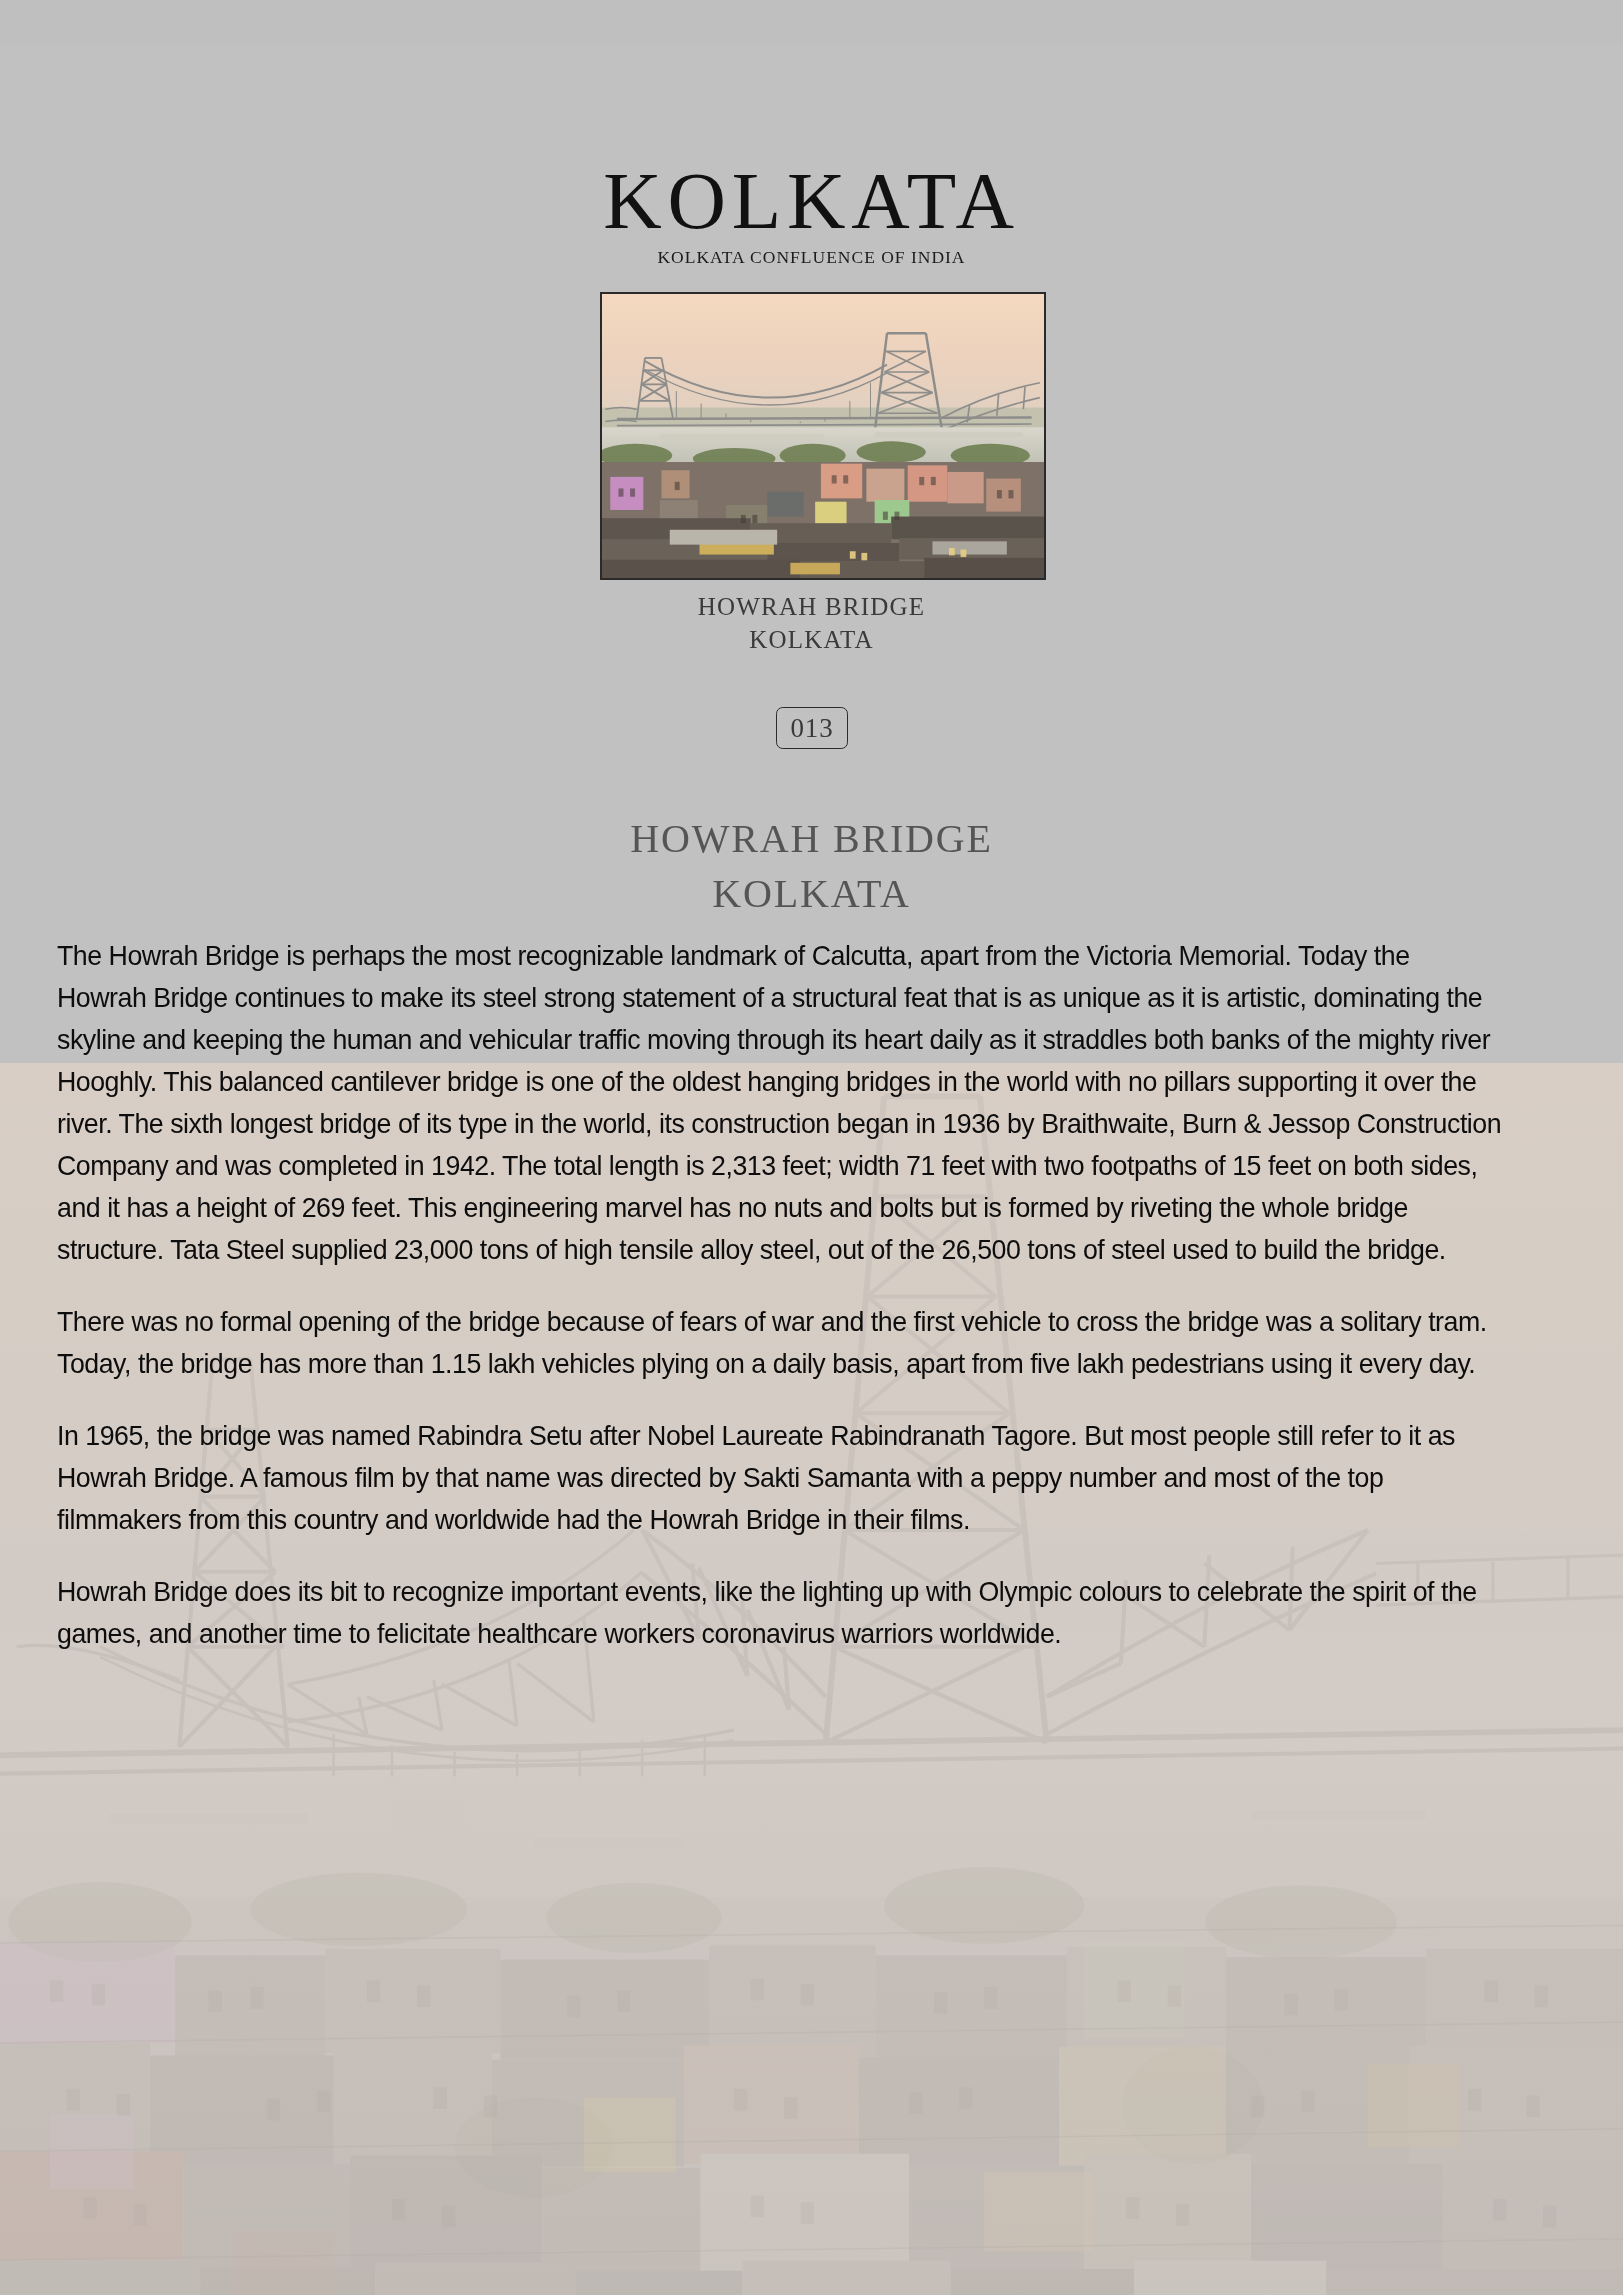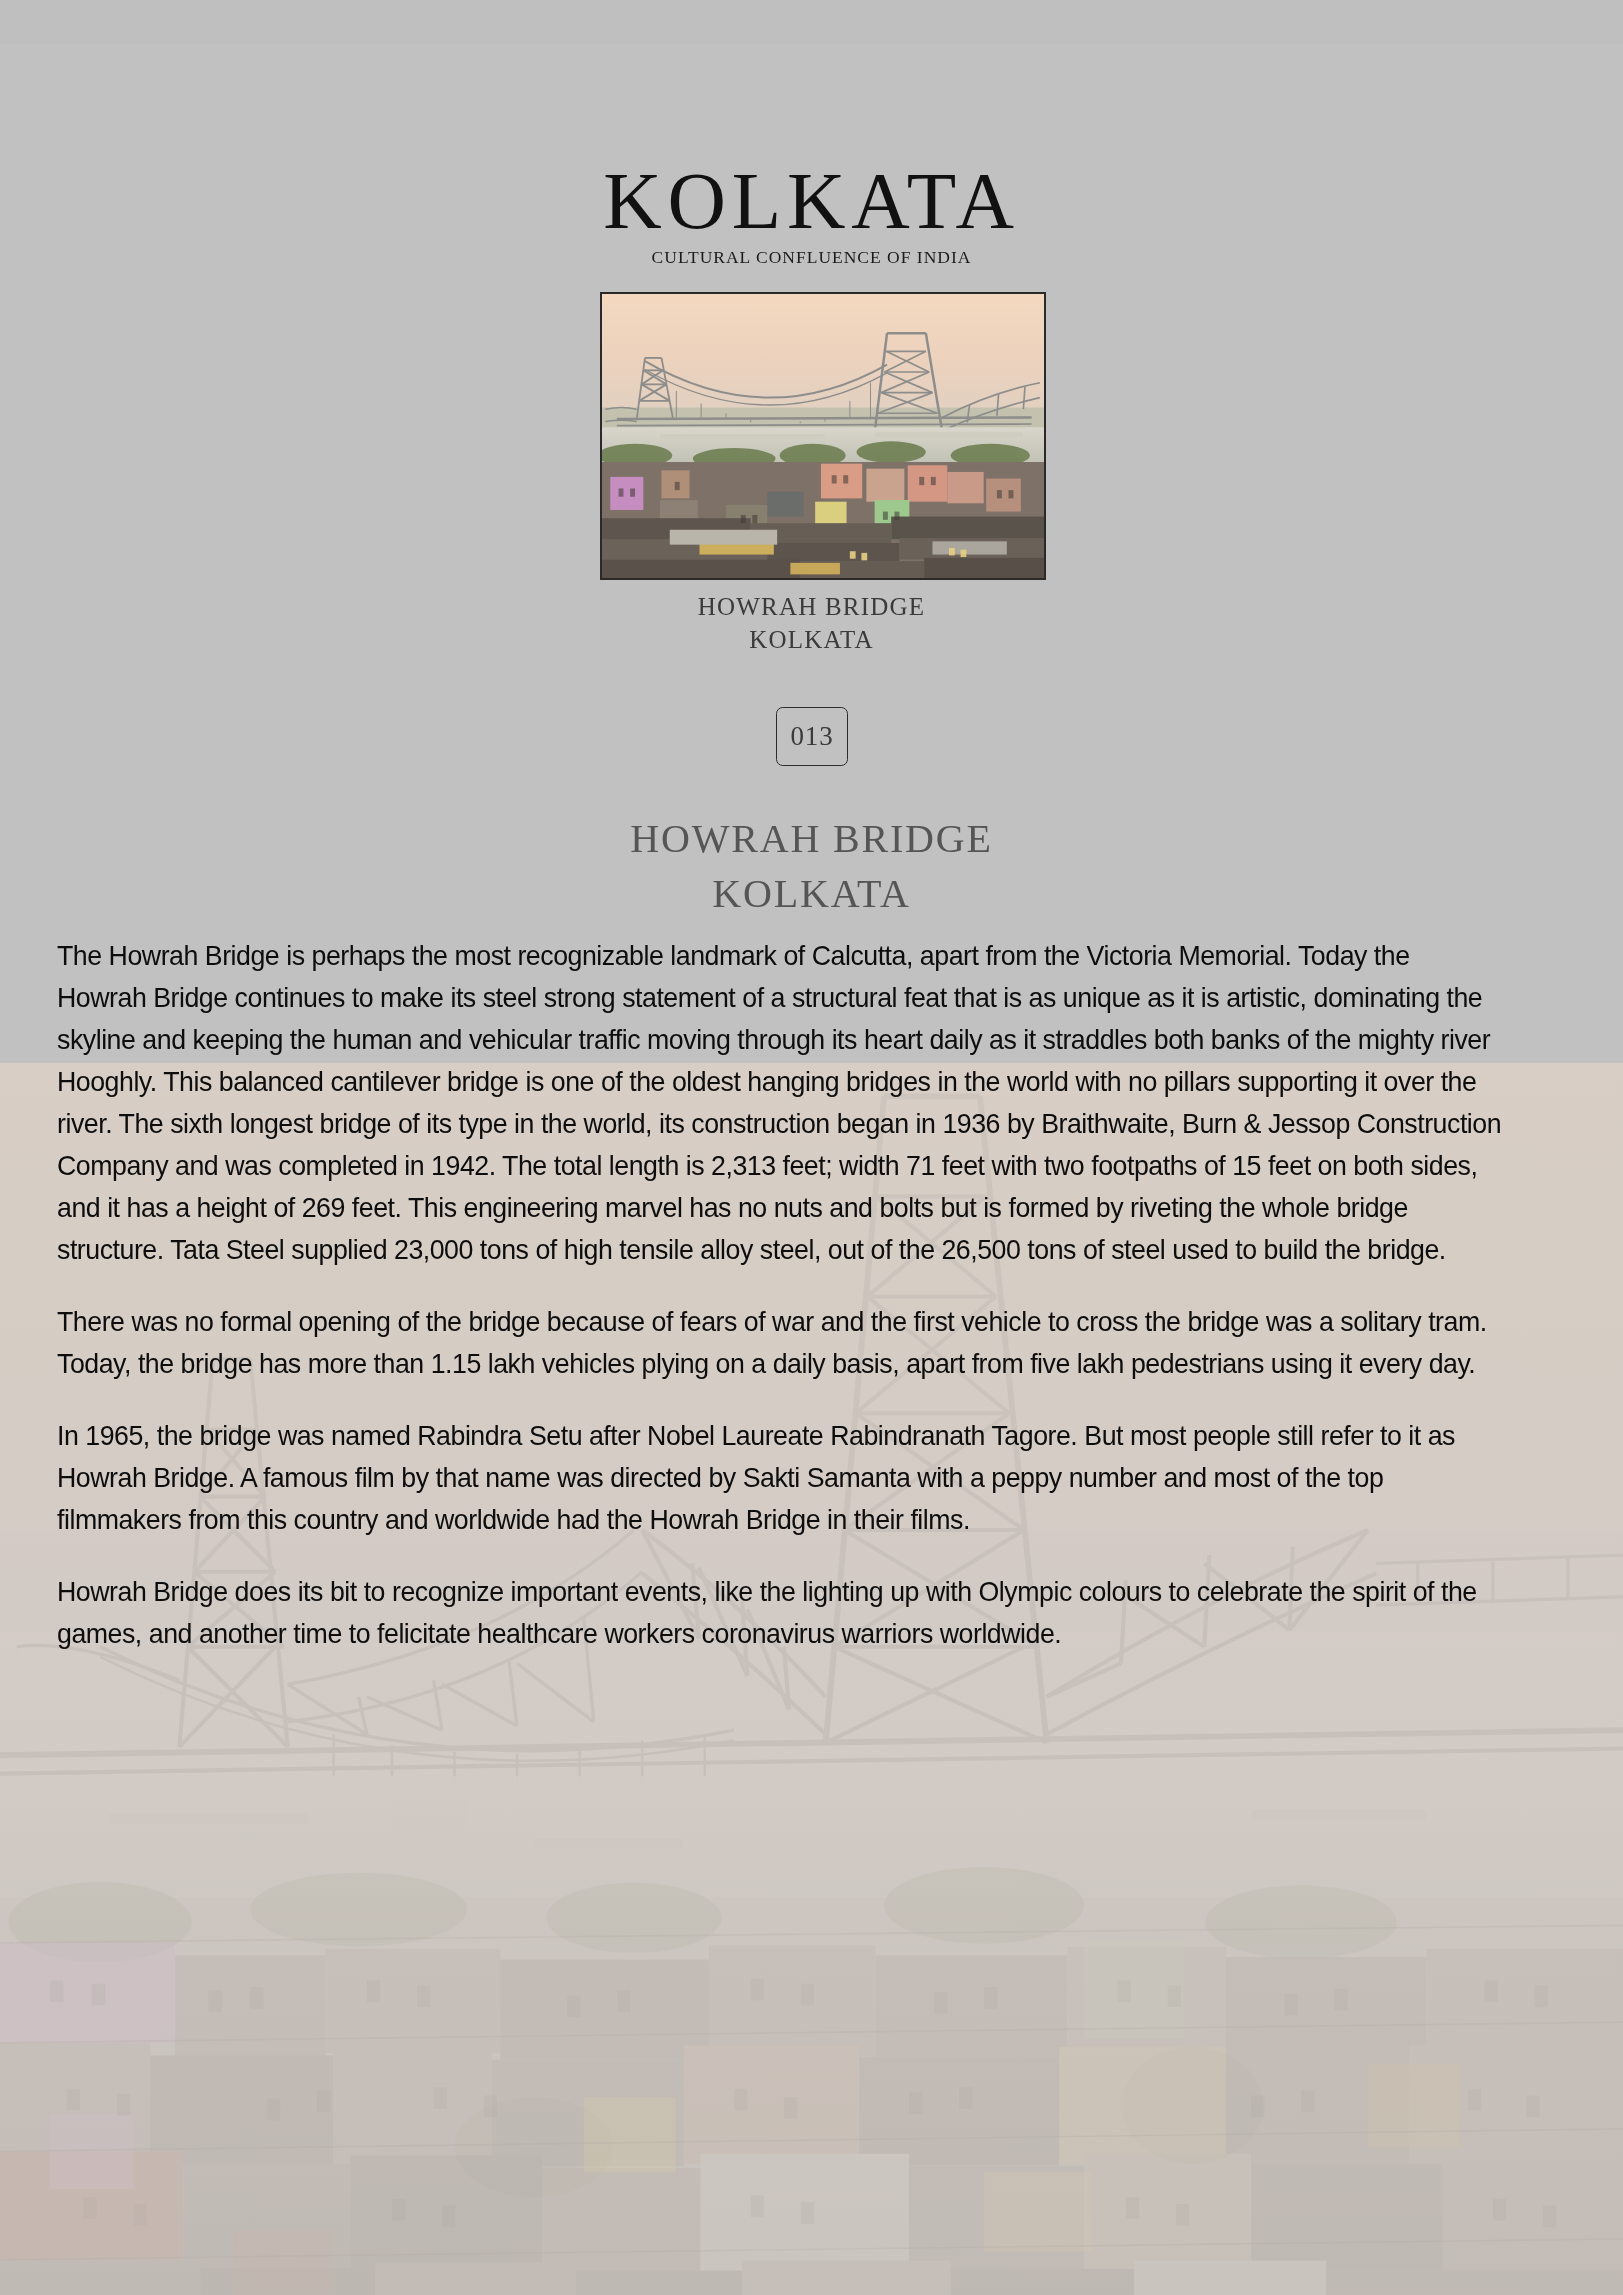--- a/index.html
+++ b/index.html
@@ -91,21 +91,21 @@
     font-size: 25px;
     letter-spacing: 1.2px;
     line-height: 1.32;
     color: #3a3a3a;
   }
 
   
   .page-badge {
     position: absolute;
     left: 776px; top: 663px;
-    width: 72px; height: 59px;
+    width: 72px; height: 42px;
     border: 1.7px solid #2c2c2c;
     border-radius: 6.7px;
     box-sizing: border-box;
     display: flex;
     align-items: center;
     justify-content: center;
     font-family: "Liberation Serif", serif;
     font-size: 27px;
     letter-spacing: 0.8px;
     color: #3a3a3a;
@@ -409,21 +409,21 @@
       </g>
     </svg>
   </div>
 
   <div class="bg-haze"></div>
 
   <div class="top-band"></div>
 
   <div class="masthead">
     <div class="masthead-title">KOLKATA</div>
-    <div class="masthead-sub">CULTURAL CONFLUENCE OF INDIA</div>
+    <div class="masthead-sub">KOLKATA CONFLUENCE OF INDIA</div>
   </div>
 
   <div class="thumb-wrap">
     <svg viewBox="0 0 535 345" preserveAspectRatio="xMidYMid slice">
       <defs>
         <linearGradient id="tSky" x1="0" y1="0" x2="0" y2="1">
           <stop offset="0%" stop-color="#f4d9c0"></stop>
           <stop offset="45%" stop-color="#ecd2bd"></stop>
           <stop offset="100%" stop-color="#ddcfc2"></stop>
         </linearGradient>

